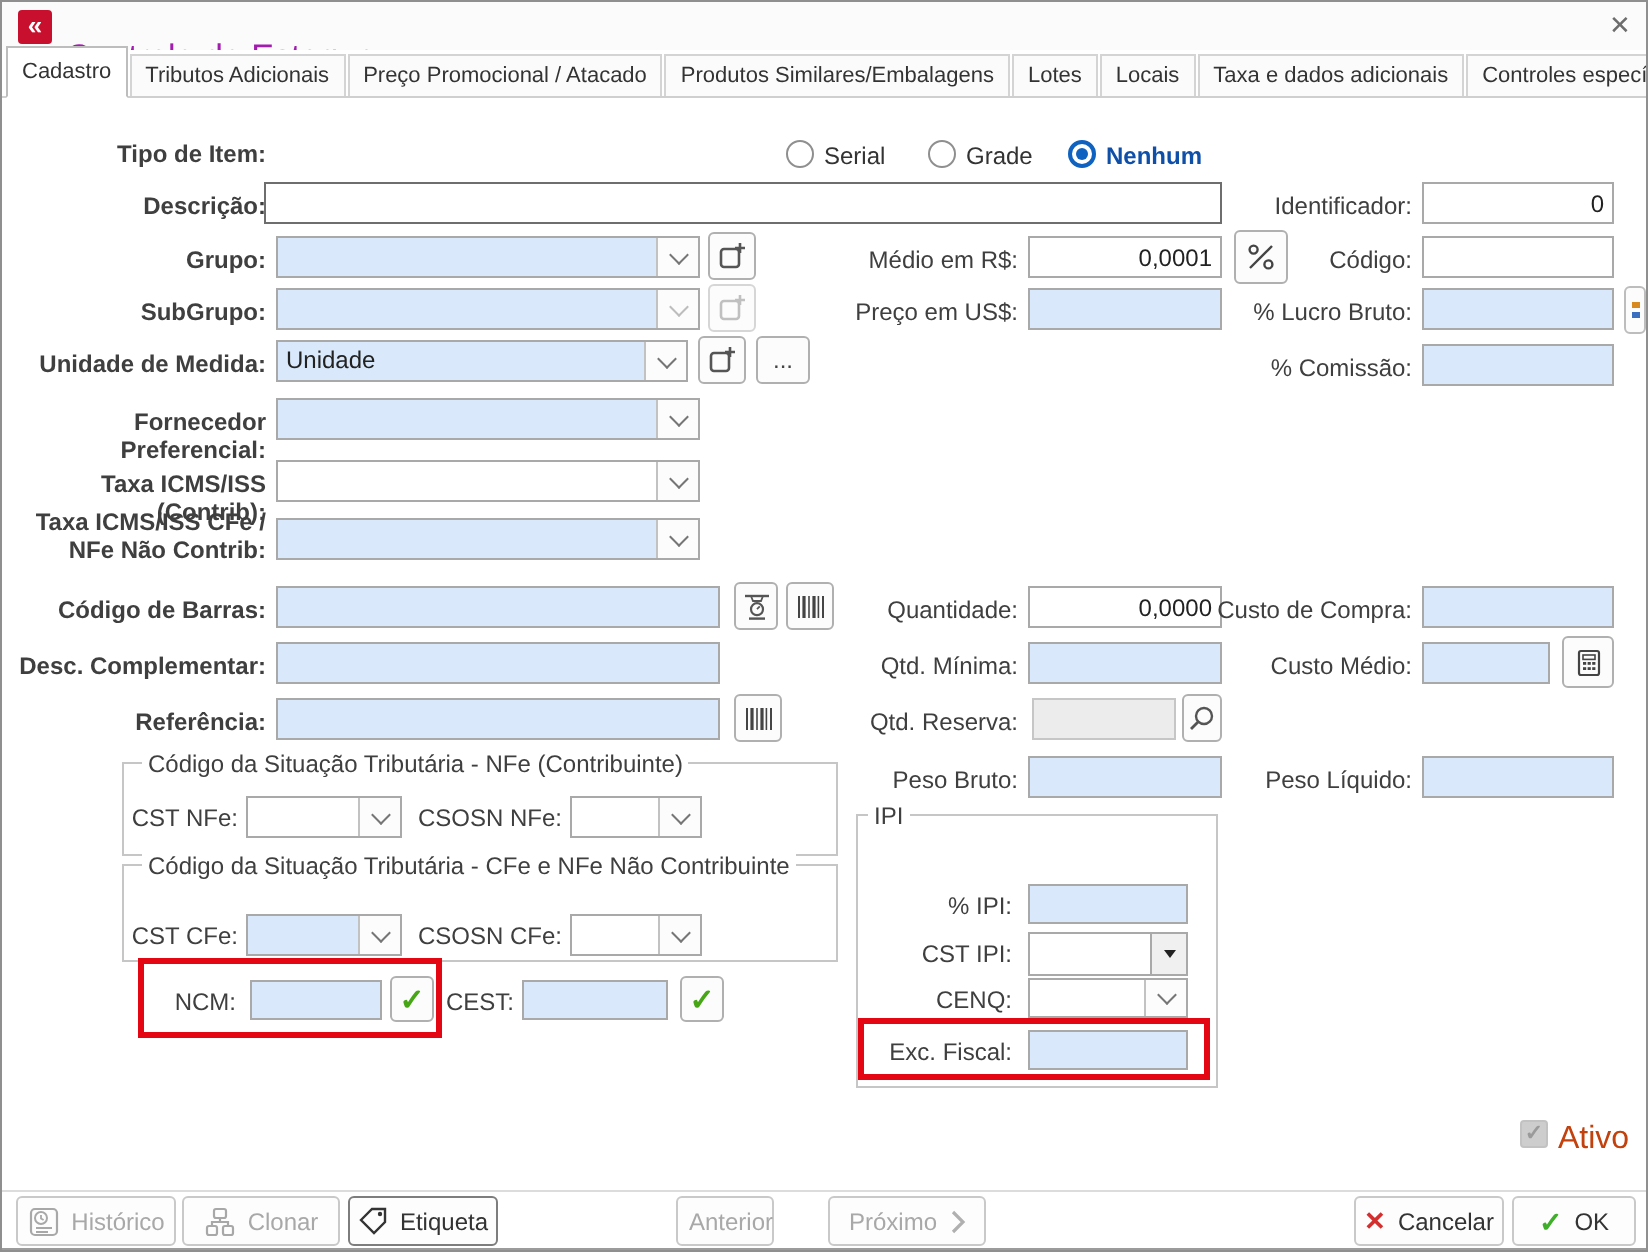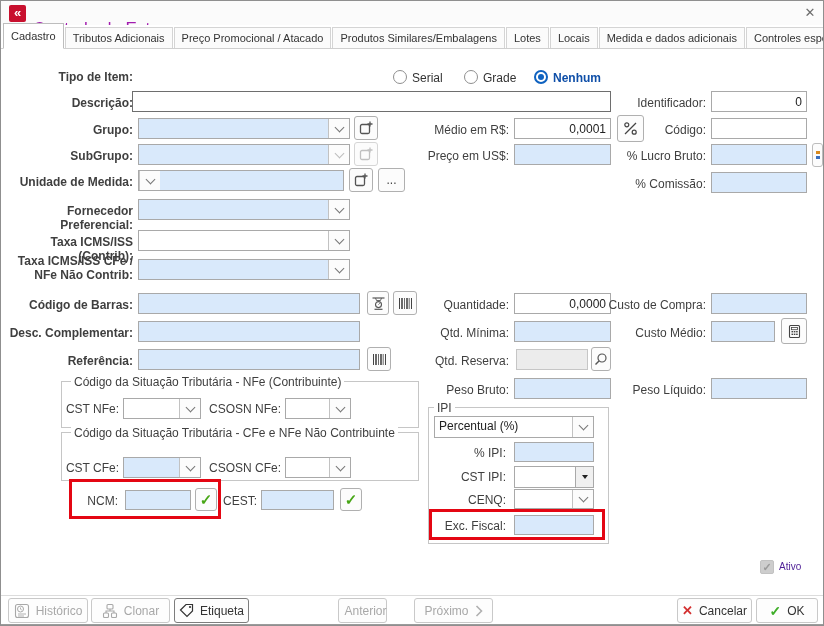--- a/index.html
+++ b/index.html
@@ -55,21 +55,21 @@
   .legend{position:absolute;font-size:12px;color:#3f3f3f;background:#fff;padding:0 3px;white-space:nowrap;z-index:2;}
   .redbox{position:absolute;box-sizing:border-box;border:3px solid #e40613;z-index:6;pointer-events:none;}
   
   .radio{position:absolute;width:14px;height:14px;border:1px solid #8f8f8f;border-radius:50%;
          background:#fff;box-sizing:border-box;}
   .radio.sel{border:2px solid #0f62c0;}
   .radio.sel::after{content:"";position:absolute;inset:2px;border-radius:50%;background:#0f62c0;}
   .radlbl{position:absolute;font-size:12px;color:#333;}
   .cb{position:absolute;width:14px;height:14px;border-radius:2px;background:#cdcdcd;border:1px solid #c2c2c2;
       box-sizing:border-box;color:#9a9a9a;font-size:11px;font-weight:bold;line-height:12px;text-align:center;}
-  .cblbl{position:absolute;font-size:10px;color:#4c1d95;}
+  .cblbl{position:absolute;font-size:16px;color:#c2410c;}
   
   .sep{position:absolute;left:0;top:594px;width:824px;height:1px;background:#dcdcdc;}
   .bstrip{position:absolute;left:0;top:623px;width:824px;height:3px;background:#9b9b9b;}
   .btn{position:absolute;height:25px;box-sizing:border-box;border:1px solid #c9c9c9;border-radius:3px;
        background:#fdfdfd;display:flex;align-items:center;justify-content:center;gap:6px;
        font-size:12px;color:#333;}
   .btn.dis{color:#a8a8a8;}
   .btn.focus{border-color:#7d7d7d;}
   .xred{color:#d32f2f;font-weight:bold;font-size:13px;}
   .vgreen{color:#3fae29;font-weight:bold;font-size:14px;}
@@ -89,21 +89,21 @@
     <div class="close">✕</div>
   </div>
 
   <div class="tabbar">
     <div class="tab active">Cadastro</div>
     <div class="tab">Tributos Adicionais</div>
     <div class="tab">Preço Promocional / Atacado</div>
     <div class="tab">Produtos Similares/Embalagens</div>
     <div class="tab">Lotes</div>
     <div class="tab">Locais</div>
-    <div class="tab">Medida e dados adicionais</div>
+    <div class="tab">Taxa e dados adicionais</div>
     <div class="tab">Controles específicos</div>
   </div>
 
   <div class="lbl c1" style="top:69px">Tipo de Item:</div>
   <div class="radio" style="left:392px;top:69px"></div>
   <div class="radlbl" style="left:411px;top:70px">Serial</div>
   <div class="radio" style="left:463px;top:69px"></div>
   <div class="radlbl" style="left:482px;top:70px">Grade</div>
   <div class="radio sel" style="left:533px;top:69px"></div>
   <div class="radlbl" style="left:552px;top:70px;color:#0f4fa8;font-weight:bold">Nenhum</div>
@@ -155,20 +155,21 @@
   <input class="inp blue" style="left: 513px; top: 143px; width: 97px; height: 21px;" value="">
   <div class="lbl c3" style="top:148px">% Lucro Bruto:</div>
   <input class="inp blue" style="left: 710px; top: 143px; width: 96px; height: 21px;" value="">
   <div class="sidebtn" style="left:811px;top:142px;width:11px;height:24px">
     <span class="dotA"></span>
       <span class="dotB"></span>
   </div>
 
   <div class="lbl c1" style="top:174px">Unidade de Medida:</div>
   <div class="combo blue" style="left:137px;top:169px;width:206px;height:21px">
+    <span class="val">Unidade</span>
     <span class="dd">
         <span class="chev"></span>
       </span>
   </div>
   <div class="iconbtn" style="left:348px;top:167px;width:24px;height:24px">
     <svg width="16" height="16" viewBox="0 0 16 16">
         <rect x="2.5" y="4.5" width="9" height="9" rx="1.5" fill="none" stroke="#555" stroke-width="1.3"></rect>
         <path d="M12 1.5 v5 M9.5 4 h5" stroke="#555" stroke-width="1.3" fill="none"></path>
       </svg>
   </div>
@@ -318,26 +319,20 @@
   </div>
   <div class="redbox" style="left:68px;top:478px;width:152px;height:40px"></div>
   <div class="lbl" style="left:216px;width:40px;top:493px">CEST:</div>
   <input class="inp blue" style="left: 260px; top: 489px; width: 73px; height: 20px;" value="">
   <div class="iconbtn" style="left:339px;top:487px;width:22px;height:23px">
     <span class="greencheck">✓</span>
   </div>
 
   <div class="groupbox" style="left:427px;top:406px;width:181px;height:137px"></div>
   <div class="legend" style="left:433px;top:400px">IPI</div>
-  <div class="combo" style="left:433px;top:415px;width:160px;height:22px">
-    <span class="val">Percentual (%)</span>
-    <span class="dd">
-        <span class="chev"></span>
-      </span>
-  </div>
   <div class="lbl" style="left:415px;width:90px;top:445px">% IPI:</div>
   <input class="inp blue" style="left: 513px; top: 441px; width: 80px; height: 20px;" value="">
   <div class="lbl" style="left:415px;width:90px;top:469px">CST IPI:</div>
   <div class="combo" style="left:513px;top:465px;width:80px;height:22px">
     <span class="val"></span>
     <span class="ddbtn">
         <span class="tri"></span>
       </span>
   </div>
   <div class="lbl" style="left:415px;width:90px;top:492px">CENQ:</div>

